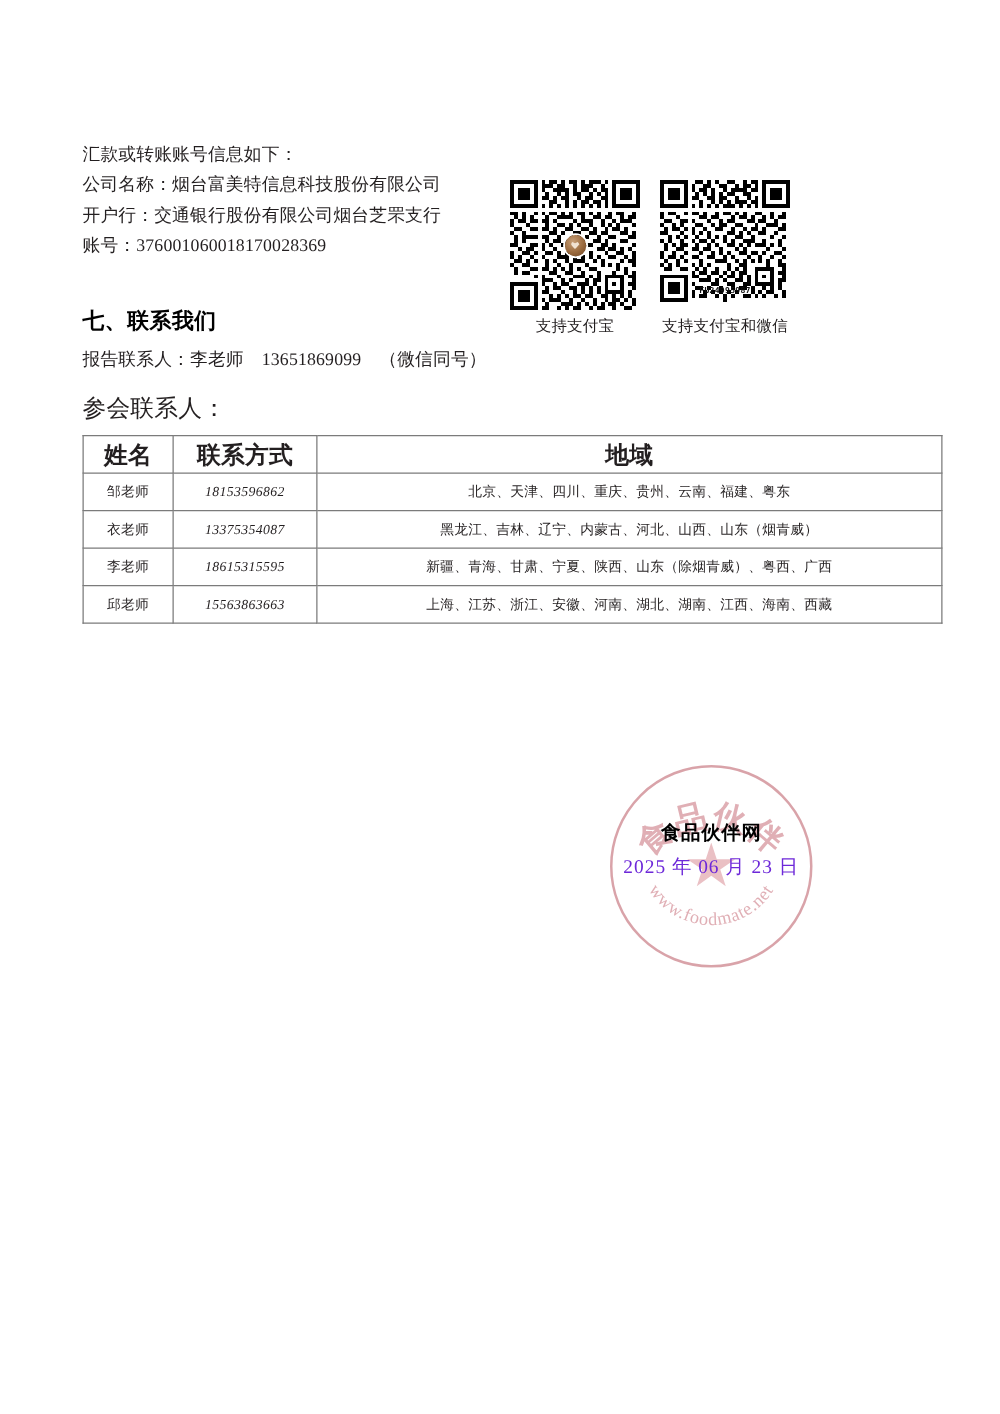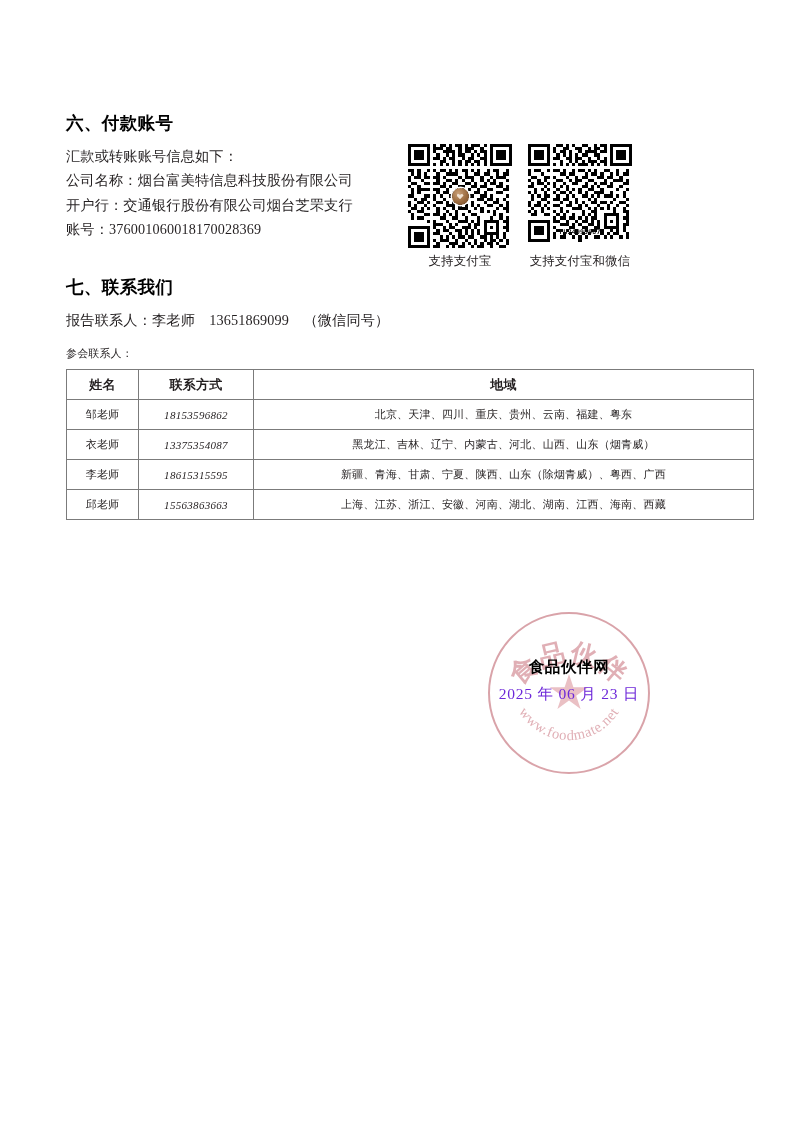--- a/index.html
+++ b/index.html
@@ -115,21 +115,21 @@
   .contact-heading {
     margin-top: 35px;
   }
   .contact-line {
     font-size: 14.2px;
     line-height: 24px;
     color: #231f20;
     letter-spacing: 0.15px;
   }
   .subcaption {
-    font-size: 11px;
+    font-size: 19px;
     margin-top: 14px;
     margin-bottom: 8px;
     color: #231f20;
     letter-spacing: 0.15px;
   }
 
   
   table.contacts {
     border-collapse: collapse;
     width: 672px;
@@ -141,21 +141,21 @@
     height: 29px;
     font-size: 11px;
     color: #231f20;
     text-align: center;
     vertical-align: middle;
     padding: 0 2px;
     letter-spacing: 0.2px;
   }
   table.contacts th {
     font-weight: bold;
-    font-size: 13px;
+    font-size: 19px;
   }
   .col-name  { width: 67px; }
   .col-phone { width: 110px; }
   .col-region{ width: 495px; }
   table.contacts td.phone {
     font-family: "Liberation Serif", serif;
     letter-spacing: 0.3px;
     font-style: italic;
   }
 
@@ -228,21 +228,20 @@
     margin-top: 4px;
   }
 </style>
 </head>
 <body>
 
 <div class="page">
   <div class="content">
 
     <div class="pay-block">
-      <h2 class="section-heading">六、付款账号</h2>
 
       <div class="body-line">汇款或转账账号信息如下：</div>
       <div class="body-line">公司名称：烟台富美特信息科技股份有限公司</div>
       <div class="body-line">开户行：交通银行股份有限公司烟台芝罘支行</div>
       <div class="body-line">账号：376001060018170028369</div>
 
       <div class="qr-area">
 
         <div class="qr-unit">
           <div class="qr-img">

